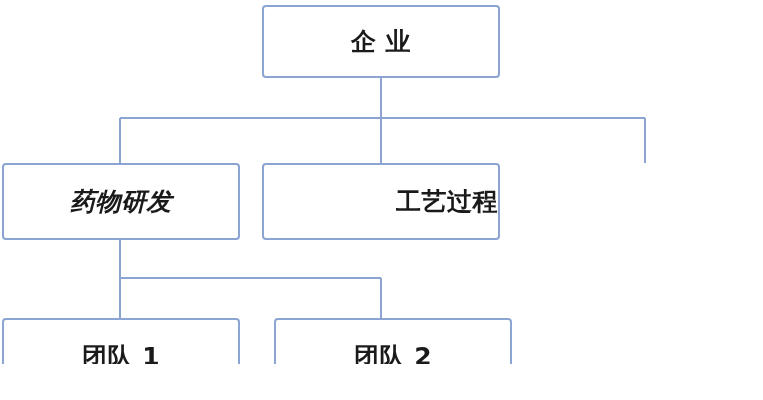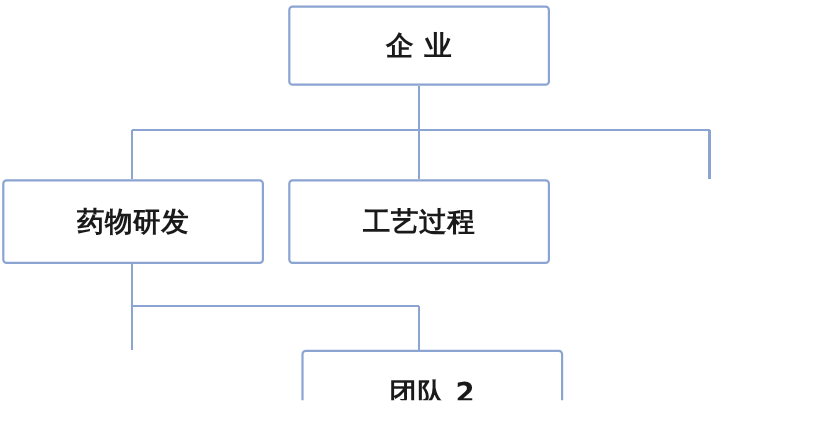--- a/index.html
+++ b/index.html
@@ -68,27 +68,30 @@
 
       <path d="M 120 278 L 120 318"></path>
       <path d="M 381 278 L 381 318"></path>
     </g>
   </svg>
 
   <div class="node-box" style="left:262px; top:5px; width:238px; height:73px;">
     <span class="node-label">企 业</span>
   </div>
 
-  <div class="node-box" style="left:2px; top:163px; width:238px; height:77px;">
+  <div class="node-box" style="left:2px; top:163px; width:238px; height:77px;font-style:italic;">
     <span class="node-label">药物研发</span>
   </div>
 
-  <div class="node-box" style="left:262px; top:163px; width:238px; height:77px;">
+  <div class="node-box" style="left:262px; top:163px; width:238px; height:77px;justify-content:flex-end;">
     <span class="node-label">工艺过程</span>
   </div>
 
 
+  <div class="node-box" style="left:2px; top:318px; width:238px; height:77px;">
+    <span class="node-label">团队 1</span>
+  </div>
 
   <div class="node-box" style="left:274px; top:318px; width:238px; height:77px;">
     <span class="node-label">团队 2</span>
   </div>
 
 </div>
 
 </body></html>

